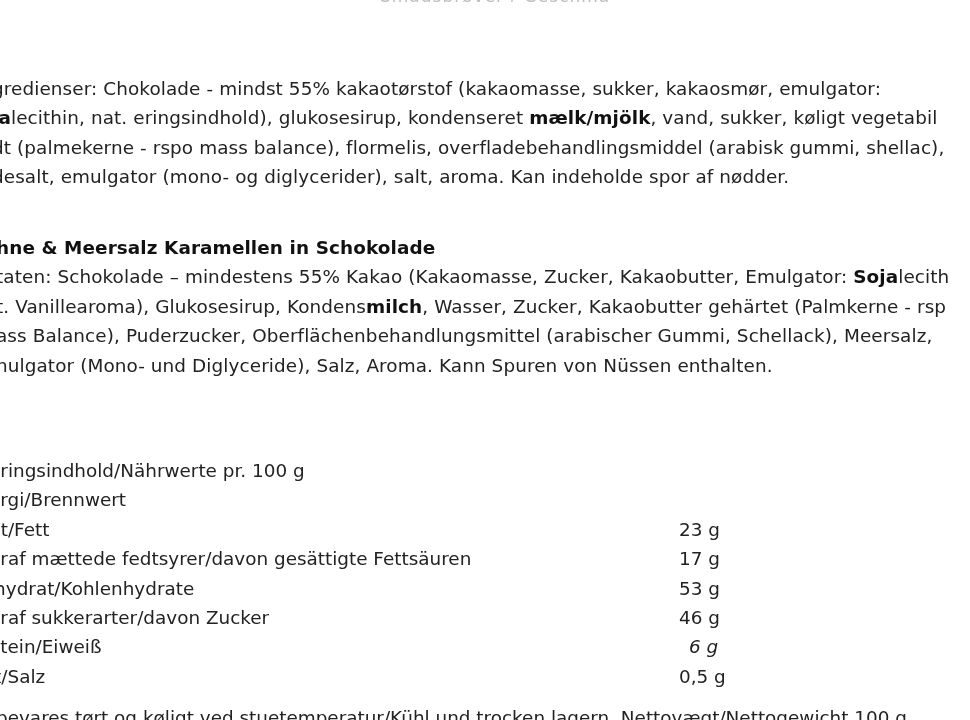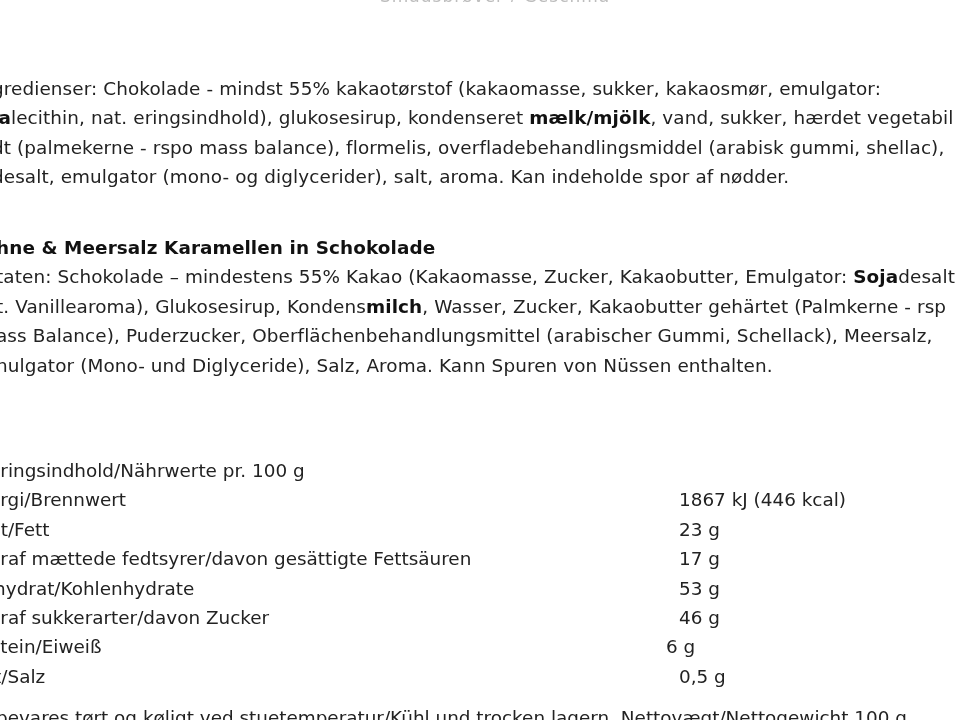--- a/index.html
+++ b/index.html
@@ -75,21 +75,22 @@
       position: absolute;
       left: 0;
       top: 0;
     }
     .nut-value {
       position: absolute;
       left: 690px;
       top: 0;
     }
     .nut-value.indent {
-      left: 677px;
+      left: 700px;
+      font-style: italic;
     }
     .bottom-line {
       position: absolute;
       left: -4px;
       top: 707px;
       font-size: 18.4px;
       white-space: nowrap;
       color: #222222;
     }
   </style>
@@ -98,53 +99,52 @@
 
 <div class="page">
 
   <div class="top-fragment">Smagsprøver / Geschmack</div>
 
   <div class="block" id="ingredients-da">
     <span class="line">
       <span>gredienser: Chokolade - mindst 55% kakaotørstof (kakaomasse, sukker, kakaosmør, emulgator:</span>
     </span>
     <span class="line">
-      <span class="bold">ja</span><span>lecithin, nat. eringsindhold), glukosesirup, kondenseret </span><span class="bold">mælk/mjölk</span><span>, vand, sukker, hærdet vegetabil</span>
+      <span class="bold">ja</span><span>lecithin, nat. eringsindhold), glukosesirup, kondenseret </span><span class="bold">mælk/mjölk</span><span>, vand, sukker, køligt vegetabil</span>
     </span>
     <span class="line">
       <span>dt (palmekerne - rspo mass balance), flormelis, overfladebehandlingsmiddel (arabisk gummi, shellac),</span>
     </span>
     <span class="line">
       <span>desalt, emulgator (mono- og diglycerider), salt, aroma. Kan indeholde spor af nødder.</span>
     </span>
   </div>
 
   <div class="block" id="ingredients-de">
     <span class="line bold">hne &amp; Meersalz Karamellen in Schokolade</span>
     <span class="line">
-      <span>taten: Schokolade – mindestens 55% Kakao (Kakaomasse, Zucker, Kakaobutter, Emulgator: </span><span class="bold">Soja</span><span>desalt</span>
+      <span>taten: Schokolade – mindestens 55% Kakao (Kakaomasse, Zucker, Kakaobutter, Emulgator: </span><span class="bold">Soja</span><span>lecith</span>
     </span>
     <span class="line">
       <span>t. Vanillearoma), Glukosesirup, Kondens</span><span class="bold">milch</span><span>, Wasser, Zucker, Kakaobutter gehärtet (Palmkerne - rsp</span>
     </span>
     <span class="line">
       <span>ass Balance), Puderzucker, Oberflächenbehandlungsmittel (arabischer Gummi, Schellack), Meersalz,</span>
     </span>
     <span class="line">
       <span>nulgator (Mono- und Diglyceride), Salz, Aroma. Kann Spuren von Nüssen enthalten.</span>
     </span>
   </div>
 
   <div id="nutrition">
     <div class="nut-row">
       <span class="nut-label">eringsindhold/Nährwerte pr. 100 g</span>
     </div>
     <div class="nut-row">
       <span class="nut-label">ergi/Brennwert</span>
-      <span class="nut-value">1867 kJ (446 kcal)</span>
     </div>
     <div class="nut-row">
       <span class="nut-label">dt/Fett</span>
       <span class="nut-value">23 g</span>
     </div>
     <div class="nut-row">
       <span class="nut-label">eraf mættede fedtsyrer/davon gesättigte Fettsäuren</span>
       <span class="nut-value">17 g</span>
     </div>
     <div class="nut-row">

